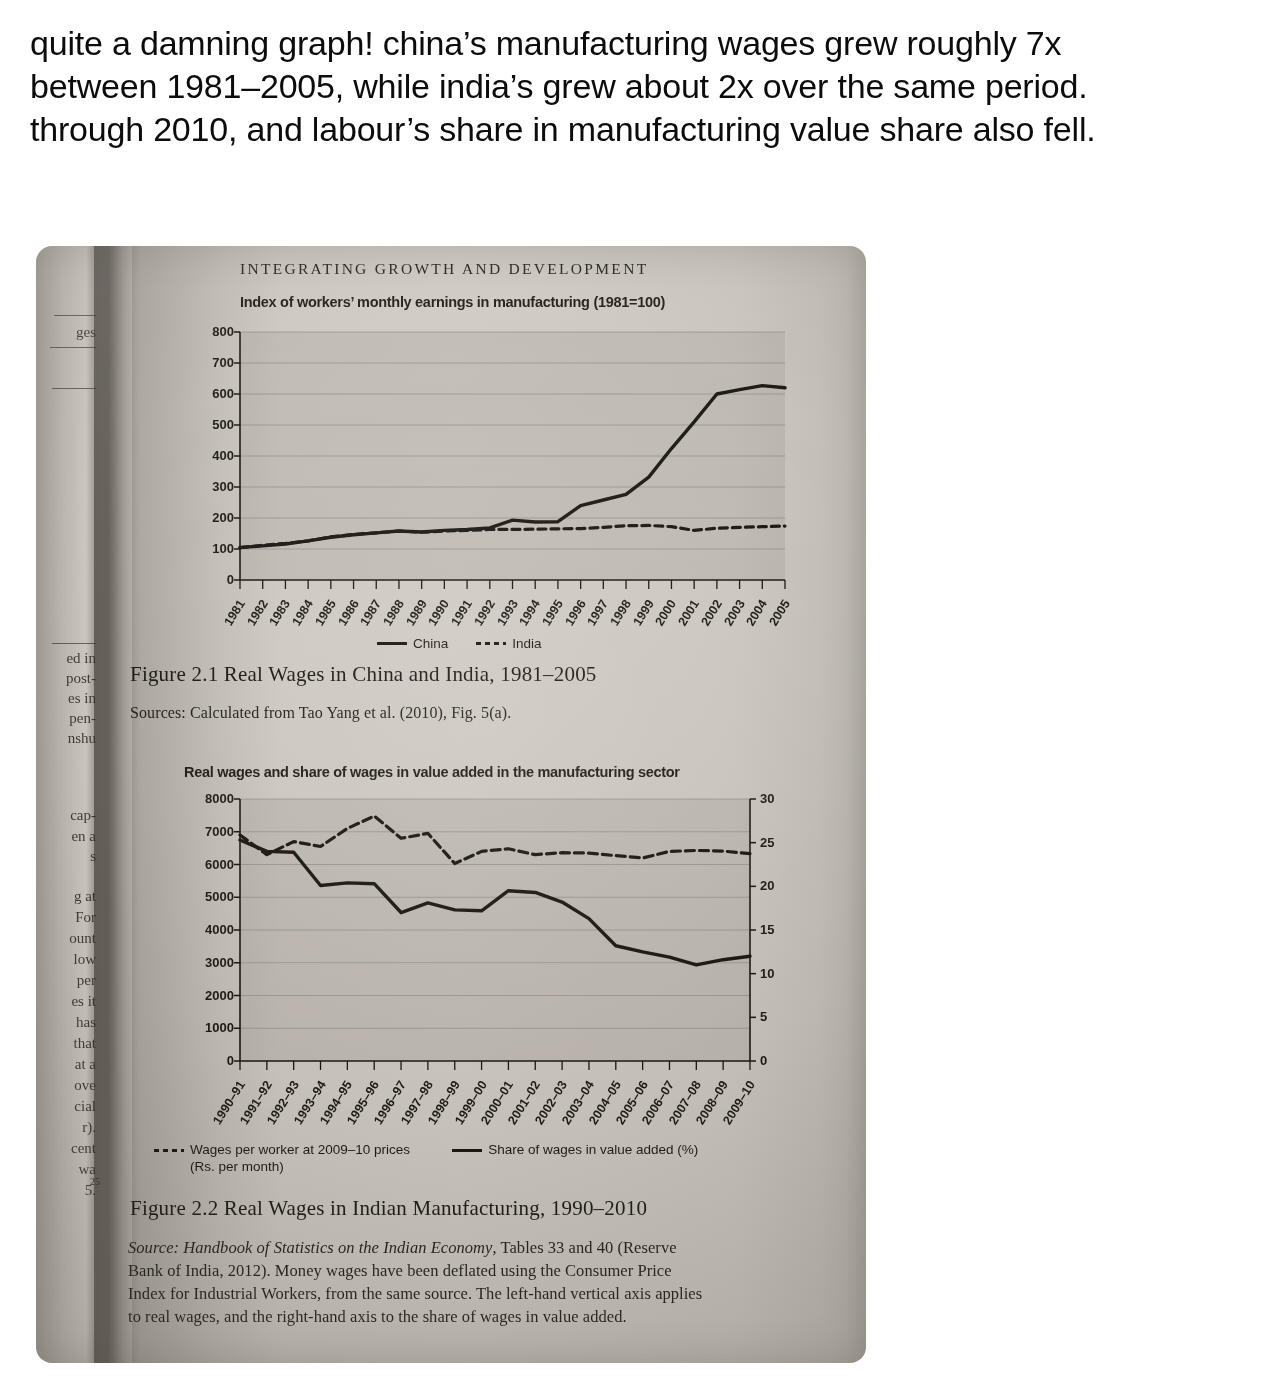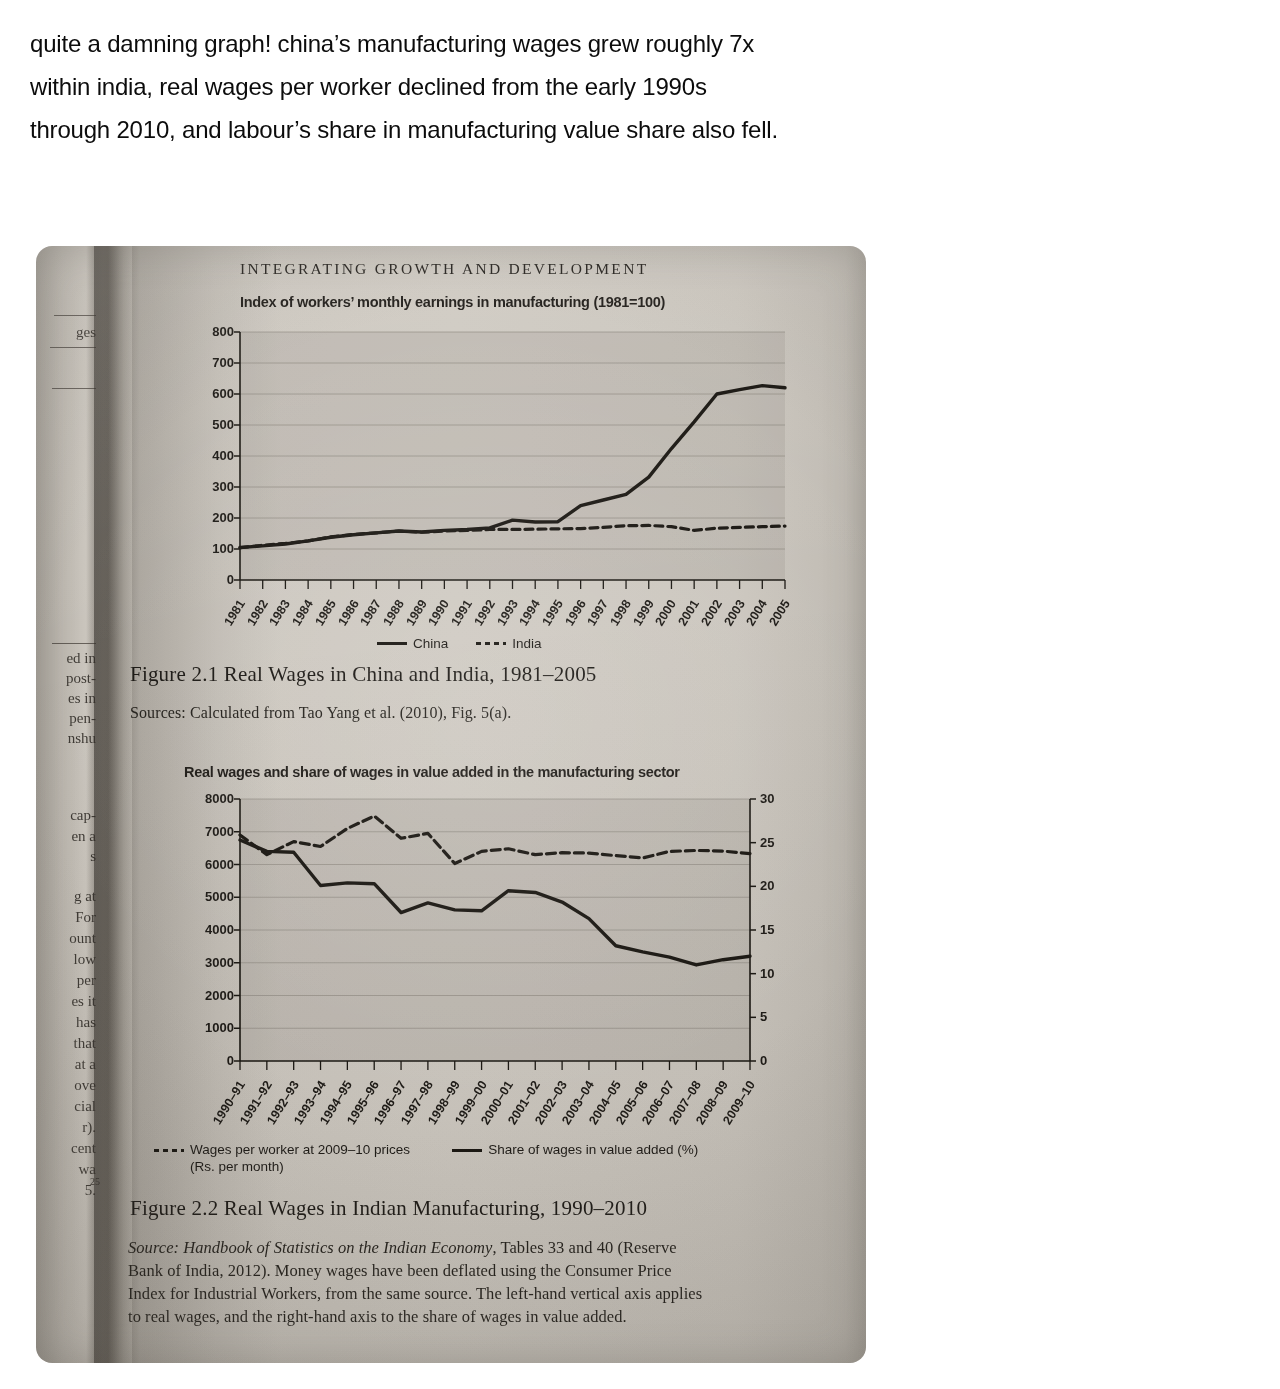--- a/index.html
+++ b/index.html
@@ -14,21 +14,21 @@
     position: relative;
     overflow: hidden;
   }
 
   
   #tweet-text {
     position: absolute;
     left: 30px;
     top: 22px;
     width: 1230px;
-    font-size: 24px;
+    font-size: 34px;
     line-height: 43px;
     color: #0c0c0c;
     letter-spacing: -0.2px;
     font-family: "Liberation Sans", sans-serif;
   }
   #tweet-text .ln { display: block; white-space: nowrap; }
 
   
   #book-photo {
     position: absolute;
@@ -200,21 +200,21 @@
     width: 150px; height: 100%;
     background: linear-gradient(90deg, rgba(60,55,48,0.18) 0%, rgba(255,255,255,0) 100%);
     pointer-events: none;
   }
 </style>
 </head>
 <body>
 
 <div id="tweet-text">
   <span class="ln">quite a damning graph! china’s manufacturing wages grew roughly 7x</span>
-  <span class="ln">within india, real wages per worker declined from the early 1990s</span>
+  <span class="ln">between 1981–2005, while india’s grew about 2x over the same period.</span>
   <span class="ln">through 2010, and labour’s share in manufacturing value share also fell.</span>
 </div>
 
 <div id="book-photo">
 
   <div id="left-page">
     <div class="margin-rule" style="top:69px;  width:42px;"></div>
     <div class="margin-frag" style="top:78px;">ges</div>
     <div class="margin-rule" style="top:101px; width:46px;"></div>
     <div class="margin-rule" style="top:142px; width:44px;"></div>

